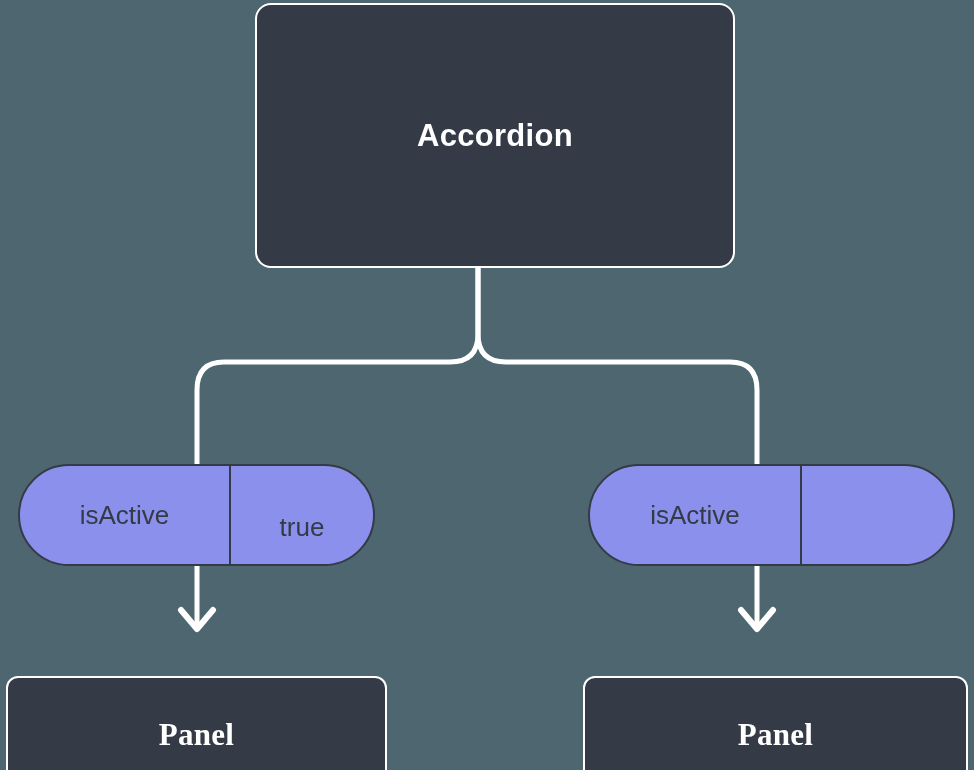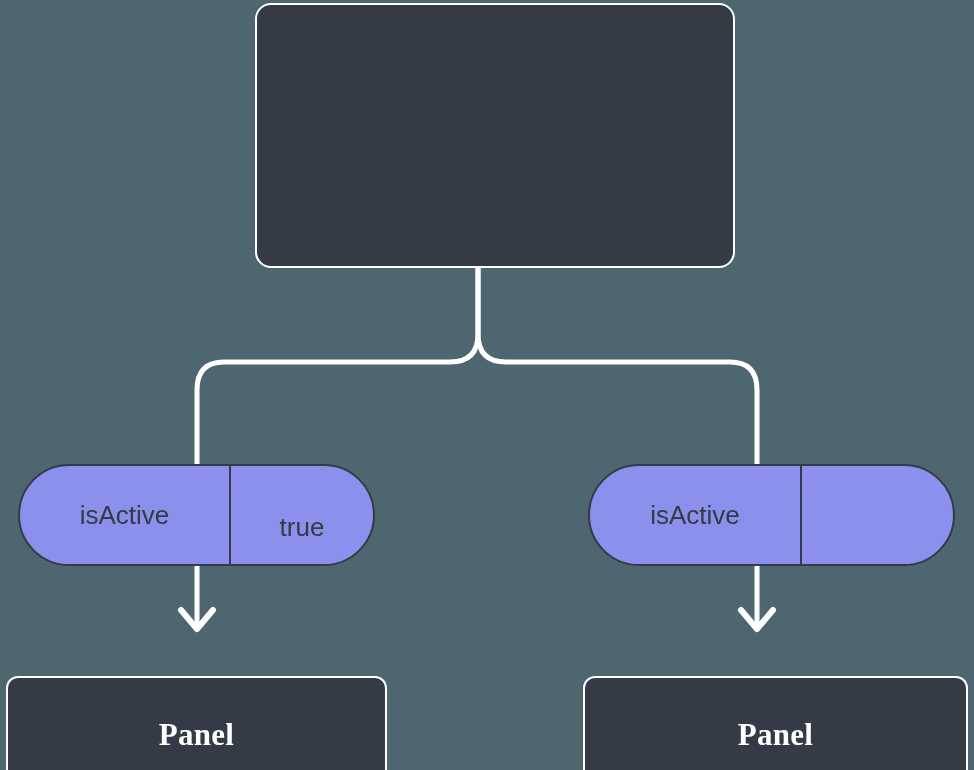--- a/index.html
+++ b/index.html
@@ -100,20 +100,21 @@
   <svg class="connectors" viewBox="0 0 974 770" xmlns="http://www.w3.org/2000/svg">
     <path class="branch" d="M478 267 V334 Q478 362 450 362 H224 Q197 362 197 390 V468"></path>
     <path class="branch" d="M478 267 V334 Q478 362 506 362 H730 Q757 362 757 390 V468"></path>
     <path class="arrow-line" d="M197 565 V626"></path>
     <path class="arrow-head" d="M181 610 L197 629 L213 610"></path>
     <path class="arrow-line" d="M757 565 V626"></path>
     <path class="arrow-head" d="M741 610 L757 629 L773 610"></path>
   </svg>
 
   <div class="component-node root-node">
+    <div class="node-title">Accordion</div>
   </div>
 
   <div class="prop-pill left">
     <div class="pill-name">isActive</div>
     <div class="pill-value">true</div>
   </div>
 
   <div class="prop-pill right">
     <div class="pill-name">isActive</div>
   </div>

